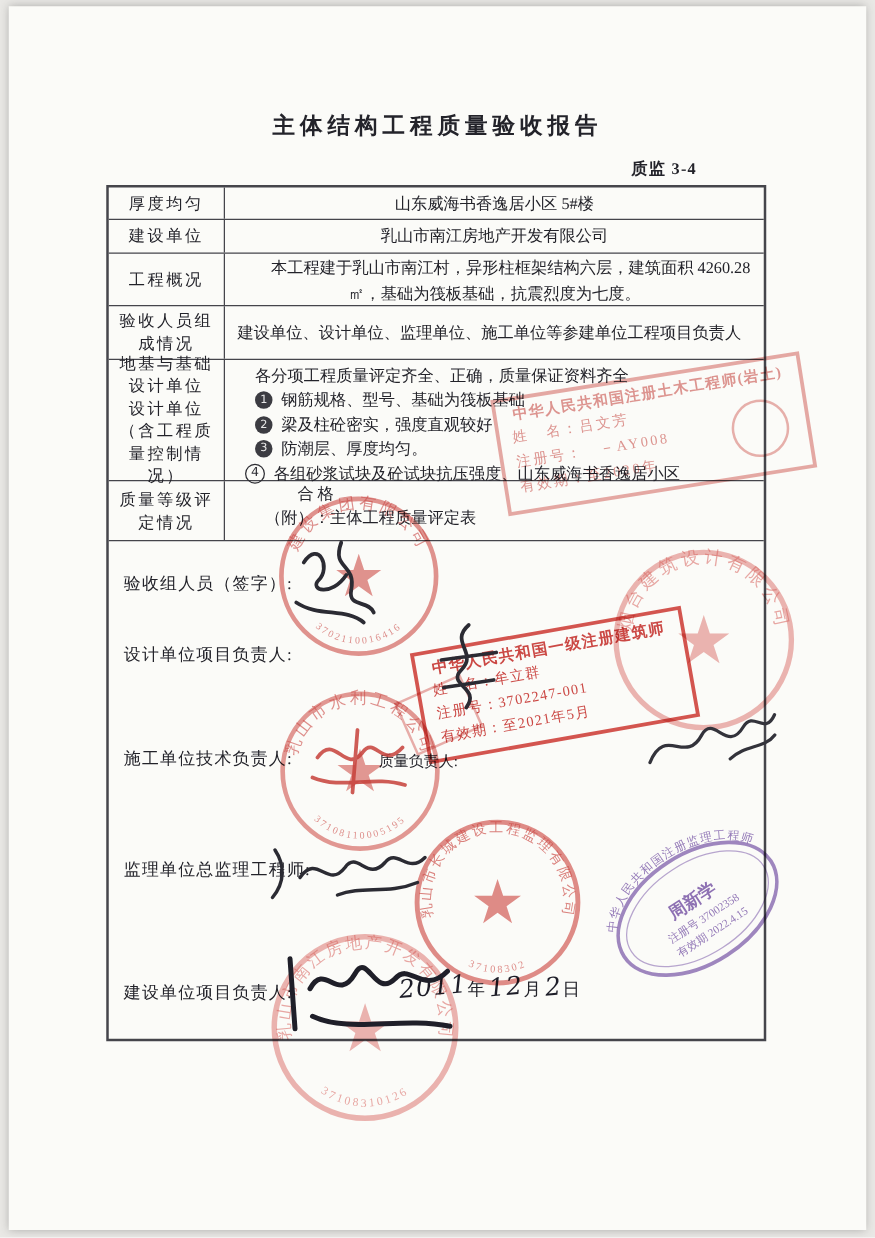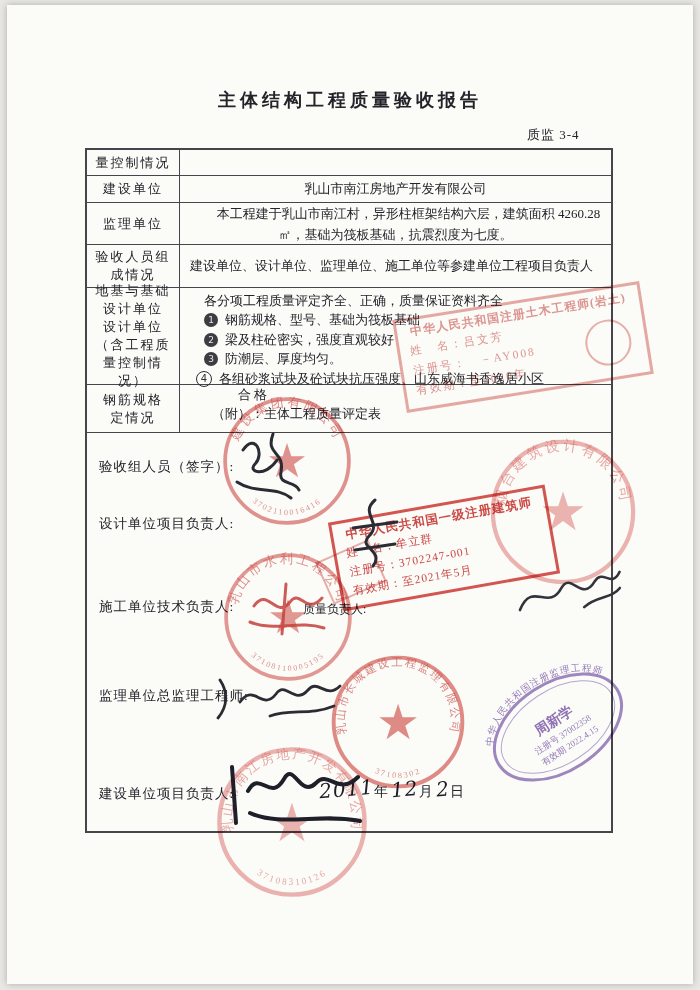--- a/index.html
+++ b/index.html
@@ -8,21 +8,21 @@
     background:#e9e8e5;
     font-family:"Liberation Serif","DejaVu Serif",serif;
     color:#23232a;
   }
   .paper{position:absolute;left:7px;top:5px;width:686px;height:979px;
     background:#fbfbf8;box-shadow:0 0 7px rgba(60,60,60,.35);}
   .layer{position:absolute;left:0;top:0;width:700px;height:990px;}
 
   .doc-title{position:absolute;left:0;width:700px;top:88px;text-align:center;
     font-size:18px;font-weight:bold;letter-spacing:4px;}
-  .form-no{position:absolute;left:527px;top:126px;font-size:13px;letter-spacing:1px;}
+  .form-no{position:absolute;left:505px;top:126px;font-size:13px;letter-spacing:1px;font-weight:bold;}
 
   .vtable{position:absolute;left:85px;top:148px;width:528px;border:2px solid #45454b;background:transparent;box-sizing:border-box;}
   .vrow{display:flex;box-sizing:border-box;}
   .vrow + .vrow{border-top:1.5px solid #45454b;}
   .lbl{width:93px;flex:0 0 93px;border-right:1.5px solid #45454b;box-sizing:border-box;
     display:flex;flex-direction:column;justify-content:center;align-items:center;
     font-size:13px;letter-spacing:2px;line-height:18px;padding:2px 3px;text-align:center;}
   .cnt{flex:1;font-size:13px;line-height:20px;box-sizing:border-box;
     display:flex;align-items:center;justify-content:center;padding:2px 10px;}
   .cnt.left{justify-content:flex-start;text-align:center;}
@@ -73,30 +73,31 @@
 <div class="paper"></div>
 
 <div class="layer">
 
   <div class="doc-title">主体结构工程质量验收报告</div>
   <div class="form-no">质监 3-4</div>
 
   <div class="vtable">
 
     <div class="vrow" style="height:25px">
-      <div class="lbl">量控制情况</div>
+      <div class="lbl">厚度均匀</div>
+      <div class="cnt">山东威海书香逸居小区 5#楼</div>
     </div>
 
     <div class="vrow" style="height:27px">
       <div class="lbl">建设单位</div>
       <div class="cnt">乳山市南江房地产开发有限公司</div>
     </div>
 
     <div class="vrow" style="height:42px">
-      <div class="lbl">监理单位</div>
+      <div class="lbl">工程概况</div>
       <div class="cnt left">
         <div class="para">本工程建于乳山市南江村，异形柱框架结构六层，建筑面积 4260.28 ㎡，基础为筏板基础，抗震烈度为七度。</div>
       </div>
     </div>
 
     <div class="vrow" style="height:43px">
       <div class="lbl">
         <span>验收人员组</span>
         <span>成情况</span>
       </div>
@@ -127,21 +128,21 @@
         </div>
         <div class="chk-line" style="padding-left:6px">
           <span class="bullet outline">4</span>
           <span>各组砂浆试块及砼试块抗压强度、山东威海书香逸居小区</span>
         </div>
       </div>
     </div>
 
     <div class="vrow" style="height:48px">
       <div class="lbl">
-        <span>钢筋规格</span>
+        <span>质量等级评</span>
         <span>定情况</span>
       </div>
       <div class="cnt grade-cell">
         <span class="grade">合格</span>
         <span class="grade-note">（附）：主体工程质量评定表</span>
       </div>
     </div>
 
     <div class="vrow" style="height:399px">
       <div class="sign-cell">

